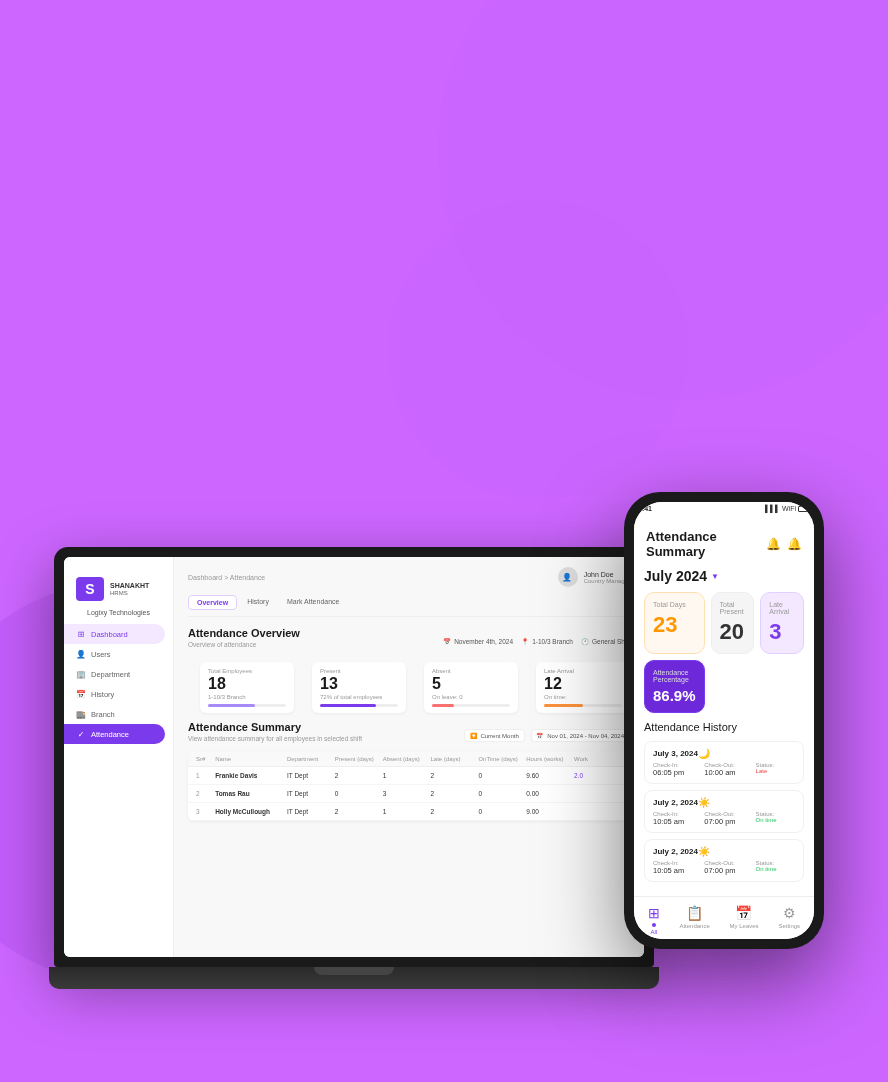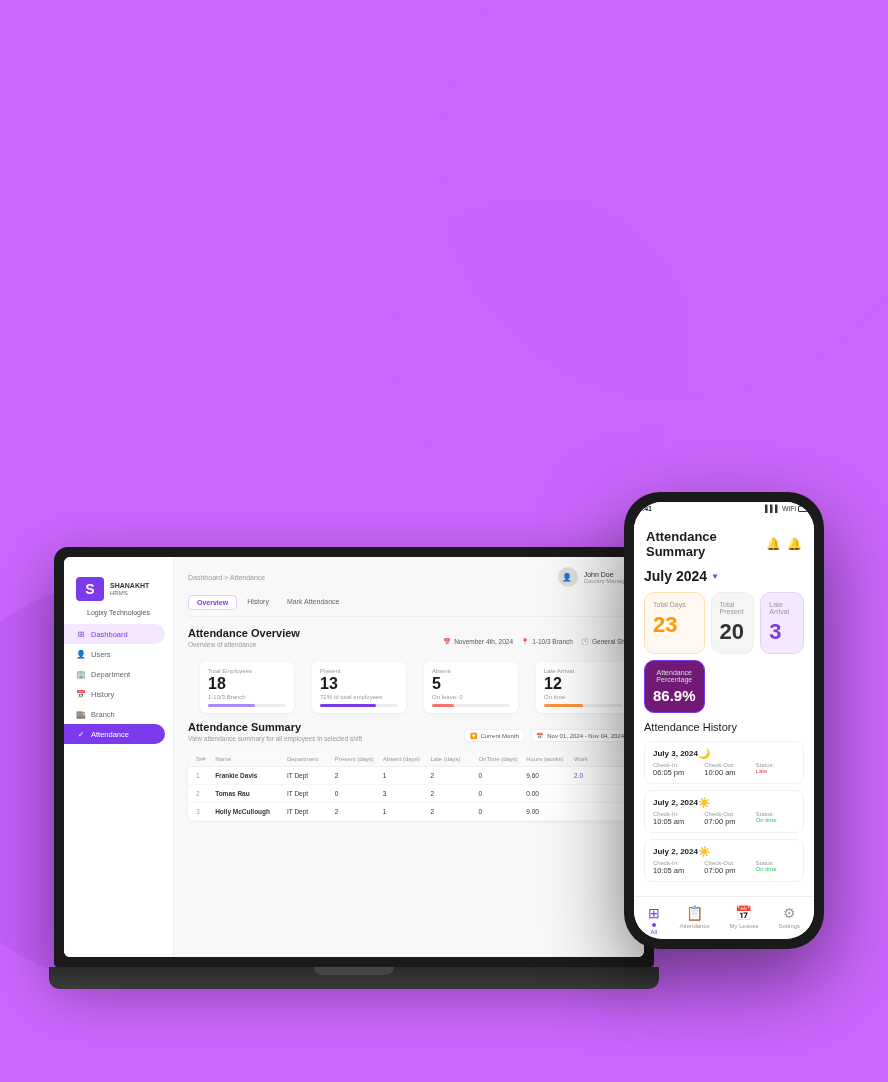--- a/index.html
+++ b/index.html
@@ -444,23 +444,22 @@
       gap: 6px;
       margin-bottom: 8px;
     }
     .phone-stat-card {
       background: #fff8f0;
       border-radius: 10px;
       padding: 8px;
       border: 1px solid #ffe0b2;
     }
     .phone-stat-card.purple {
-      background: #701a75;
+      background: #6d28d9;
       border-color: #7c3aed;
-      text-align: center;
     }
     .phone-stat-label {
       font-size: 7px;
       color: #999;
       margin-bottom: 4px;
     }
     .phone-stat-card.purple .phone-stat-label { color: #ddd; }
     .phone-stat-value {
       font-size: 18px;
       font-weight: 700;

